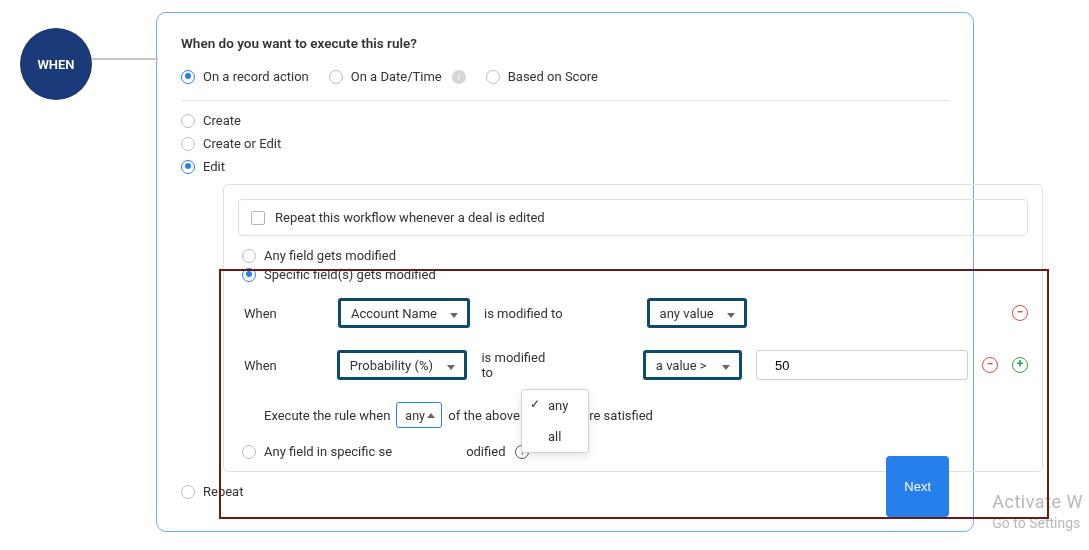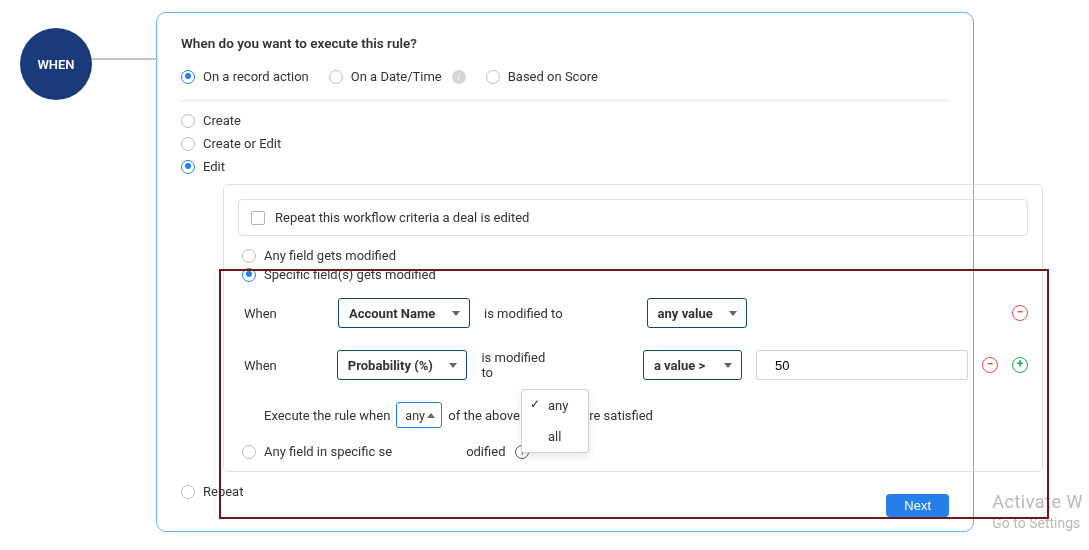--- a/index.html
+++ b/index.html
@@ -164,30 +164,29 @@
       gap: 14px;
       margin-top: 12px;
       margin-left: 2px;
     }
     .lbl {
       width: 80px;
       font-size: 13px;
     }
     .select {
       position: relative;
-      border: 1px solid #0c4a6e;
+      border: 3px solid #0c4a6e;
       border-radius: 3px;
       height: 30px;
       padding: 0 26px 0 10px;
       display: flex;
       align-items: center;
       background: #fff;
       cursor: pointer;
       font-size: 13px;
-      font-weight: bold;
     }
     .select::after {
       content: "";
       position: absolute;
       right: 9px;
       top: 12px;
       width: 0; height: 0;
       border-left: 4px solid transparent;
       border-right: 4px solid transparent;
       border-top: 5px solid #666;
@@ -272,21 +271,21 @@
       color: #333;
     }
     .next-btn {
       position: absolute;
       right: 24px;
       bottom: 14px;
       background: #2680EB;
       color: #fff;
       border: none;
       border-radius: 4px;
-      padding: 4px 18px;
+      padding: 23px 18px;
       font-size: 13px;
       cursor: pointer;
     }
     .watermark {
       position: absolute;
       right: 6px;
       bottom: 18px;
       color: #b9b9b9;
       font-size: 14px;
       text-align: left;
@@ -337,21 +336,21 @@
     <label class="radio-item">
       <span class="radio-outer selected"></span>
       <span>Edit</span>
     </label>
   </div>
 
   <div class="sub-panel">
 
     <div class="checkbox-row">
       <span class="chk"></span>
-      <span>Repeat this workflow criteria a deal is edited</span>
+      <span>Repeat this workflow whenever a deal is edited</span>
     </div>
 
     <div class="radio-sub-list">
       <label class="radio-item">
         <span class="radio-outer"></span>
         <span>Any field gets modified</span>
       </label>
       <label class="radio-item">
         <span class="radio-outer selected"></span>
         <span>Specific field(s) gets modified</span>

